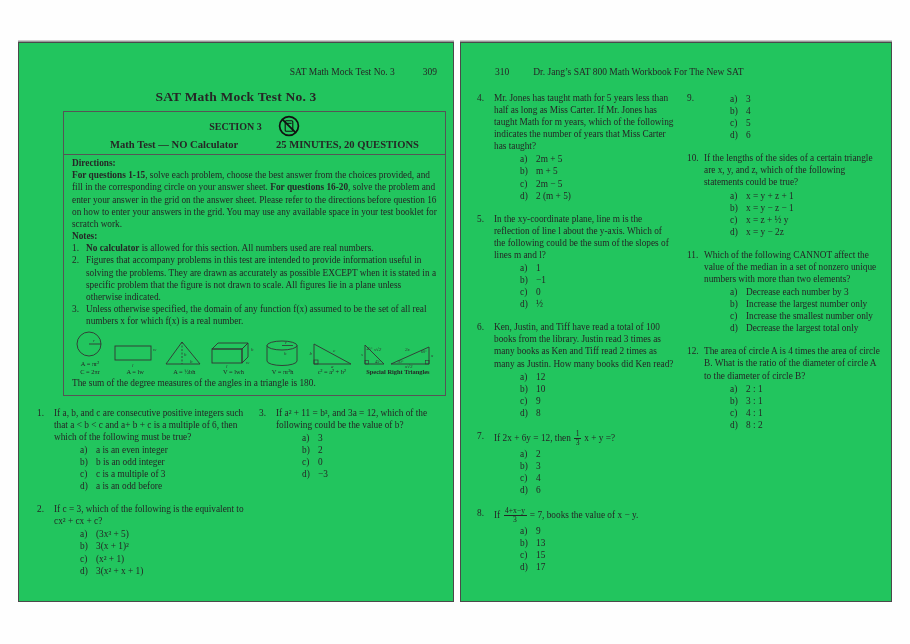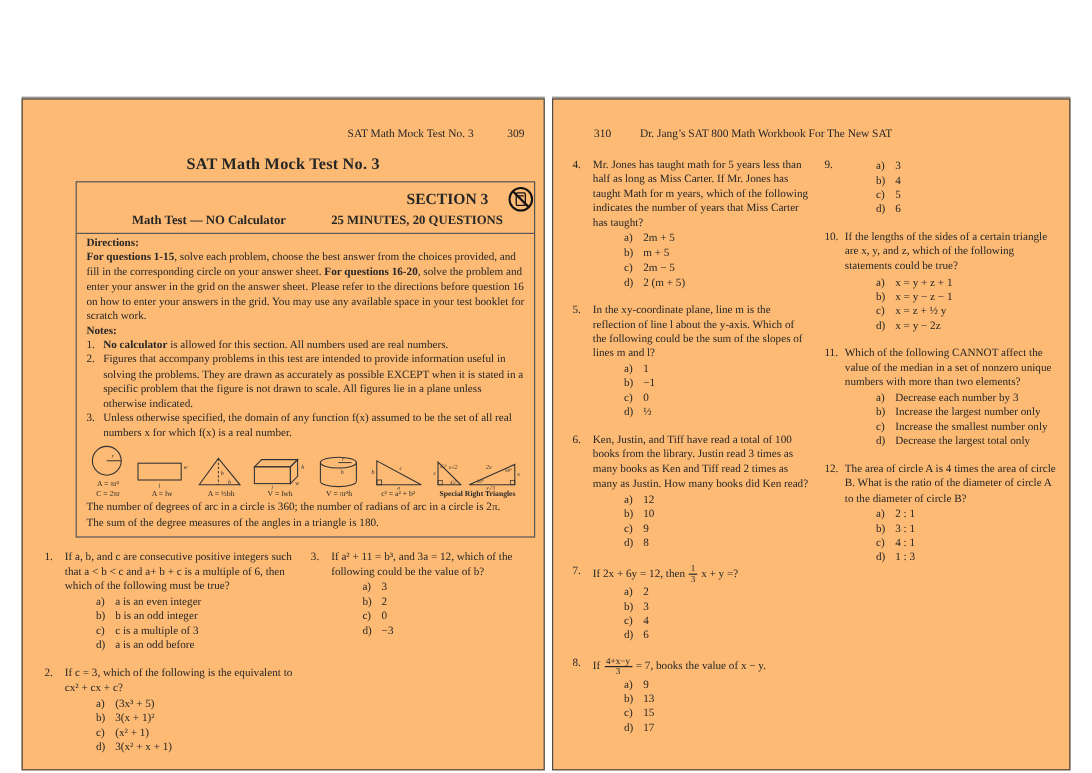--- a/index.html
+++ b/index.html
@@ -1,29 +1,29 @@
 <!DOCTYPE html>
 <html><head>
 <meta charset="utf-8">
 <style>
   html,body{margin:0;padding:0;background:#ffffff;}
   #canvas{position:relative;width:910px;height:644px;background:#fefefe;overflow:hidden;
           font-family:"Liberation Serif","DejaVu Serif",serif;color:#262626;}
-  .page{position:absolute;background:#fdba74;border:1.5px solid #4a4a4a;box-shadow:0 -1.5px 0 #9a9a9a;overflow:hidden;margin-top:40px;}
+  .page{position:absolute;background:#22c55e;border:1.5px solid #4a4a4a;box-shadow:0 -1.5px 0 #9a9a9a;overflow:hidden;}
   #left-page{left:18px;top:42px;width:434px;height:558px;}
   #right-page{left:460px;top:42px;width:430px;height:558px;}
 
   
   .lp-header{position:absolute;top:24px;right:16px;font-size:9.5px;display:flex;gap:28px;}
   .lp-title{margin-top:46px;text-align:center;font-weight:bold;font-size:13.5px;letter-spacing:.2px;}
 
   
   .section-box{margin:6px 7px 0 44px;border:1.3px solid #555;}
-  .section-row{display:flex;justify-content:flex-end;align-items:center;gap:16px;padding:3px 0 1px;
-               font-weight:bold;font-size:13px;}
+  .section-row{display:flex;justify-content:center;align-items:center;gap:16px;padding:3px 0 1px;
+               font-weight:bold;font-size:10px;}
   .nocalc{width:22px;height:22px;display:inline-block;}
   .test-row{display:flex;justify-content:space-between;font-weight:bold;font-size:10.6px;
             padding:1px 26px 4px 46px;}
   .box-divider{border-top:1.3px solid #555;}
   .box-body{padding:2px 8px 5px;font-size:9.3px;line-height:1.31;}
   .bold{font-weight:bold;}
   .note{display:flex;}
   .note-num{width:14px;flex:none;}
   .note-text{flex:1;font-family:Liberation Serif, serif;}
 
@@ -179,21 +179,20 @@
               <text x="44" y="13">2x</text>
               <text x="70" y="19">x</text>
               <text x="44" y="30">x√3</text>
               <text x="36.5" y="24.5" style="font-size:4.2px;font-style:normal">30°</text>
               <text x="60" y="15" style="font-size:4.2px;font-style:normal">60°</text>
             </svg>
             <span class="ref-cap bold">Special Right Triangles</span>
           </div>
         </div>
 
-        <div class="footnote">The number of degrees of arc in a circle is 360; the number of radians of arc in a circle is 2π.</div>
         <div class="footnote">The sum of the degree measures of the angles in a triangle is 180.</div>
       </div>
     </div>
 
     <div class="qcols">
       <div class="qcol-0">
           <div class="question">
     <span class="qnum">1.</span>
     <span class="qbody">
       <span>If a, b, and c are consecutive positive integers such that a &lt; b &lt; c and a+ b + c is a multiple of 6, then which of the following must be true?</span>
@@ -495,21 +494,21 @@
                 <span class="opt" style="display:flex">
           <span class="opt-label">b)</span>
           <span class="opt-text">3 : 1</span>
         </span>
                 <span class="opt" style="display:flex">
           <span class="opt-label">c)</span>
           <span class="opt-text">4 : 1</span>
         </span>
                 <span class="opt" style="display:flex">
           <span class="opt-label">d)</span>
-          <span class="opt-text">1 : 3</span>
+          <span class="opt-text">8 : 2</span>
         </span>
               </span>
     </span>
   </div>
         </div>
     </div>
   </div>
 
 </div>
 

